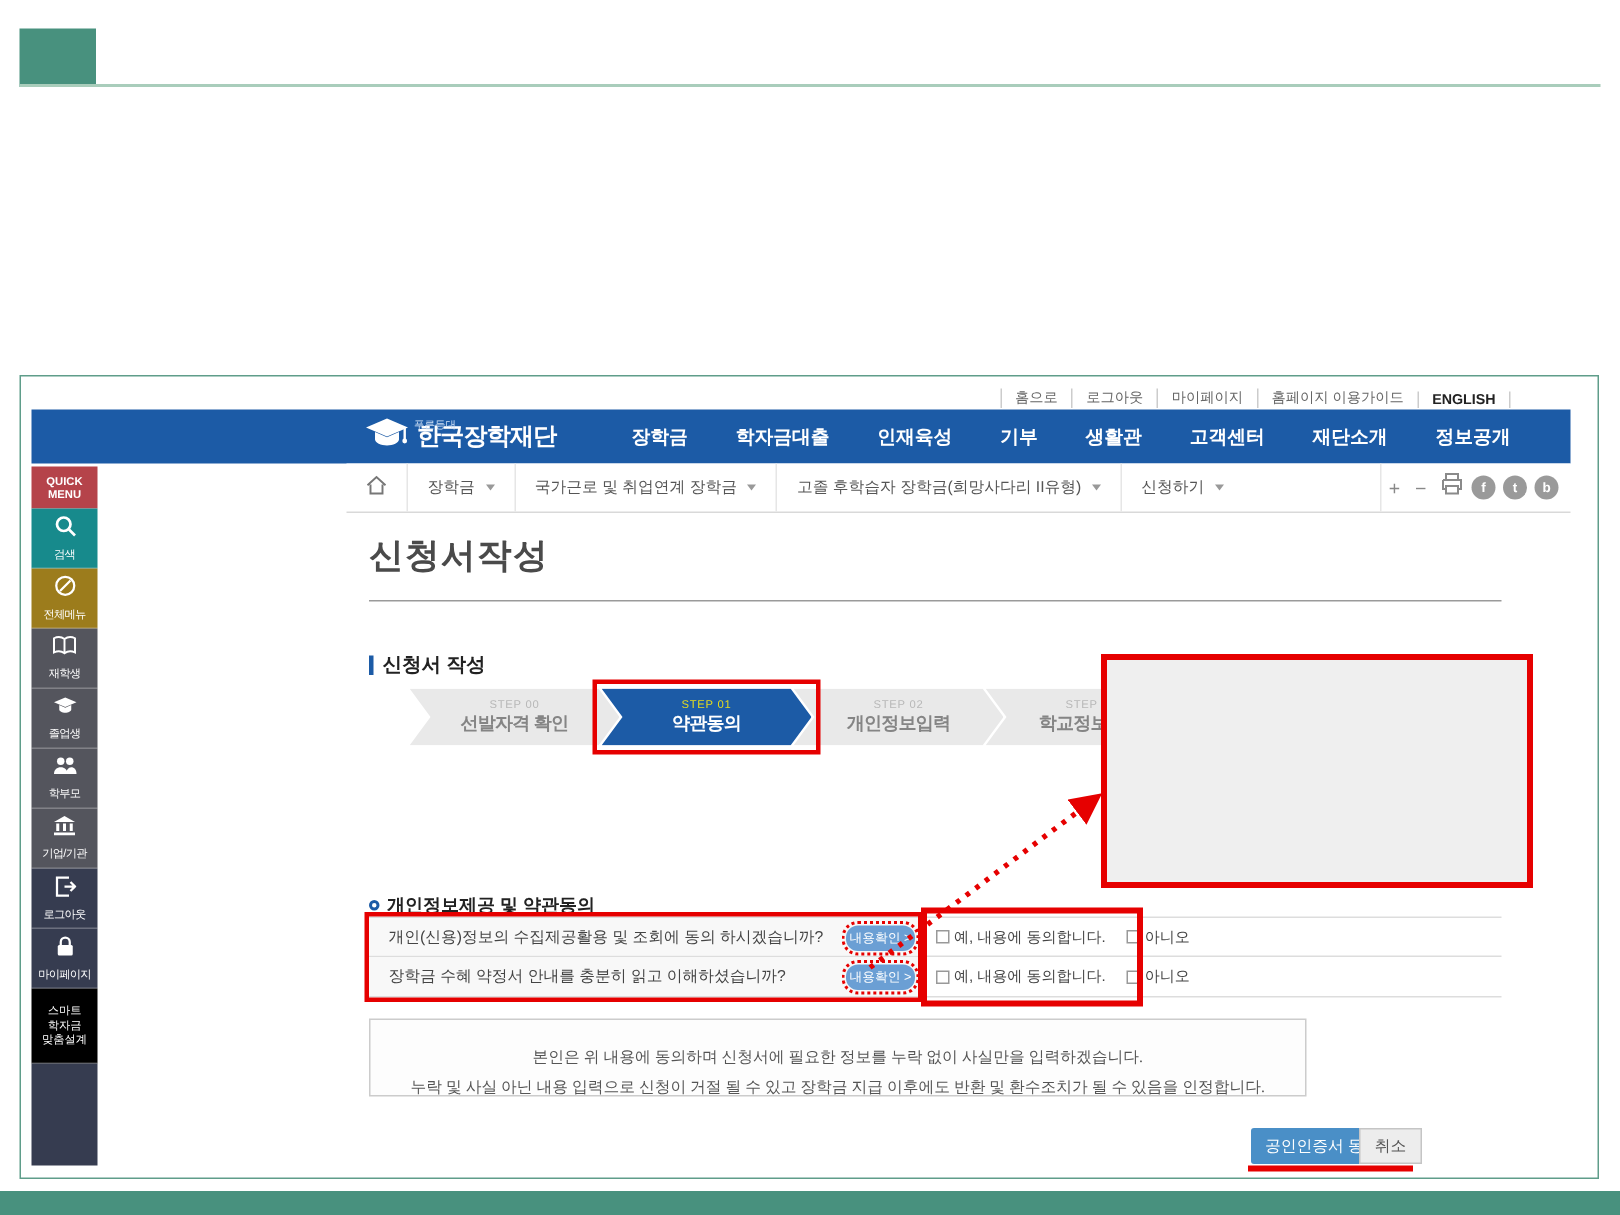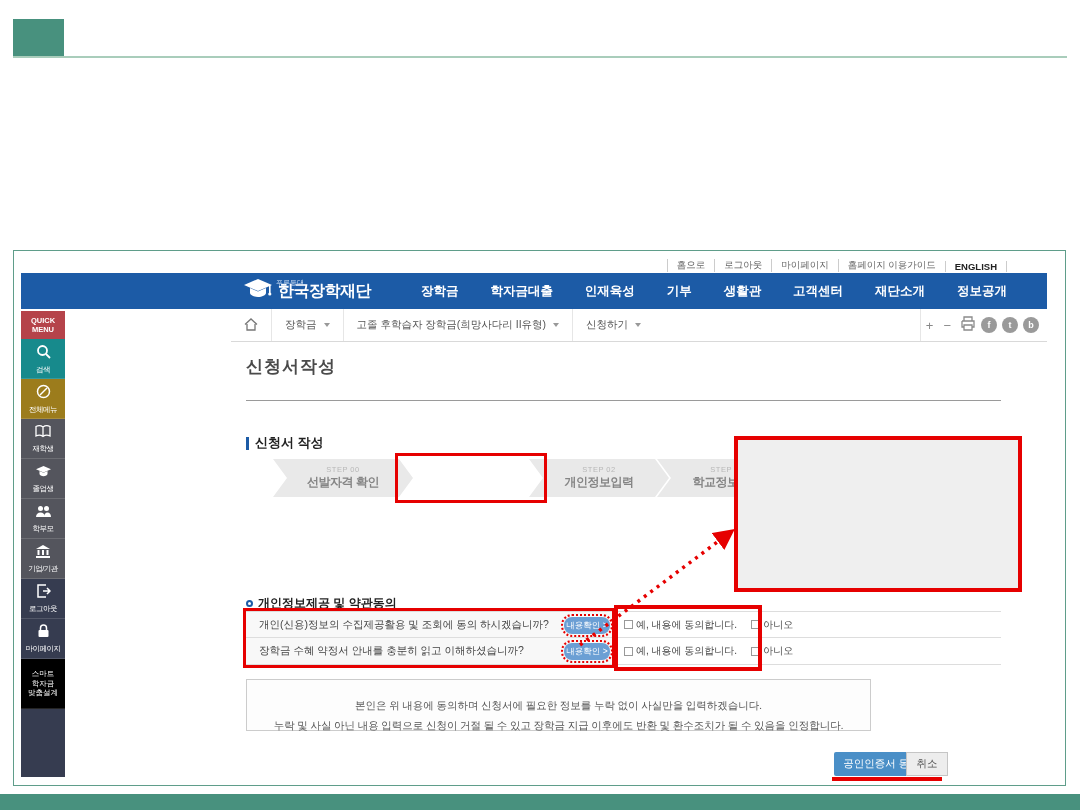--- a/index.html
+++ b/index.html
@@ -45,21 +45,21 @@
   #qm-title { height:28px; background:#b5434a; font-size:7.5px; font-weight:bold; line-height:9px; }
   .qm-ico { height:40px; border-bottom:1px solid rgba(255,255,255,.14); }
   #qm-search { background:#178a8c; }
   #qm-all { background:#9c7c1c; }
   .qm-gray { background:#54555d; }
   .qm-navy { background:#363c50; }
   #qm-smart { height:50px; font-size:7.5px; line-height:9.5px; background:#000000; border-bottom:1px solid rgba(255,255,255,.14); }
   #qm-fill { flex:1; background:#363c50; }
 
   
-  #page-title { left:232px; top:104px; font-size:17px; font-weight:bold; color:#4a4a4a; letter-spacing:1px; }
+  #page-title { left:232px; top:104px; font-size:23px; font-weight:bold; color:#4a4a4a; letter-spacing:1px; }
   #title-rule { left:232px; top:149px; width:755px; height:1px; background:#9a9a9a; }
   #sect-head { left:232px; top:183px; display:flex; align-items:center; }
   #sect-head .bluebar { width:3px; height:13px; background:#1c5ba6; margin-right:6px; }
   #sect-head .t { font-size:13px; font-weight:bold; color:#222; }
 
   
   .chev { position:absolute; top:208px; width:140px; height:38px; background:#e9e9e9;
           clip-path:polygon(0 0, calc(100% - 14px) 0, 100% 50%, calc(100% - 14px) 100%, 0 100%, 14px 50%);
           display:flex; flex-direction:column; align-items:center; justify-content:center; cursor:pointer; }
   .chev .sn { font-size:7.5px; color:#b8b8b8; letter-spacing:.5px; }
@@ -158,20 +158,24 @@
           <svg width="14" height="13" viewBox="0 0 14 13">
               <path d="M1 6.5 L7 1 L13 6.5 M3 6 v6 h8 v-6" fill="none" stroke="#777" stroke-width="1.3"></path>
             </svg>
         </span>
       </span>
       <span class="crumb">
           <span>장학금</span>
           <span class="caret"></span>
         </span>
       <span class="crumb">
+          <span>국가근로 및 취업연계 장학금</span>
+          <span class="caret"></span>
+        </span>
+      <span class="crumb">
           <span>고졸 후학습자 장학금(희망사다리 II유형)</span>
           <span class="caret"></span>
         </span>
       <span class="crumb">
           <span>신청하기</span>
           <span class="caret"></span>
         </span>
       <span id="crumb-tools">
         <span class="zi">+</span>
         <span class="zi">−</span>
@@ -263,20 +267,24 @@
     <div class="abs" id="title-rule"></div>
 
     <div class="abs" id="sect-head">
       <span class="bluebar"></span>
       <span class="t">신청서 작성</span>
     </div>
 
     <div class="abs chev" id="chev0">
       <span class="sn">STEP 00</span>
         <span class="sl">선발자격 확인</span>
+    </div>
+    <div class="abs chev active" id="chev1">
+      <span class="sn">STEP 01</span>
+        <span class="sl">약관동의</span>
     </div>
     <div class="abs chev" id="chev2">
       <span class="sn">STEP 02</span>
         <span class="sl">개인정보입력</span>
     </div>
     <div class="abs chev" id="chev3">
       <span class="sn">STEP 03</span>
         <span class="sl">학교정보입력</span>
     </div>
     <div class="abs" id="step-hl"></div>

